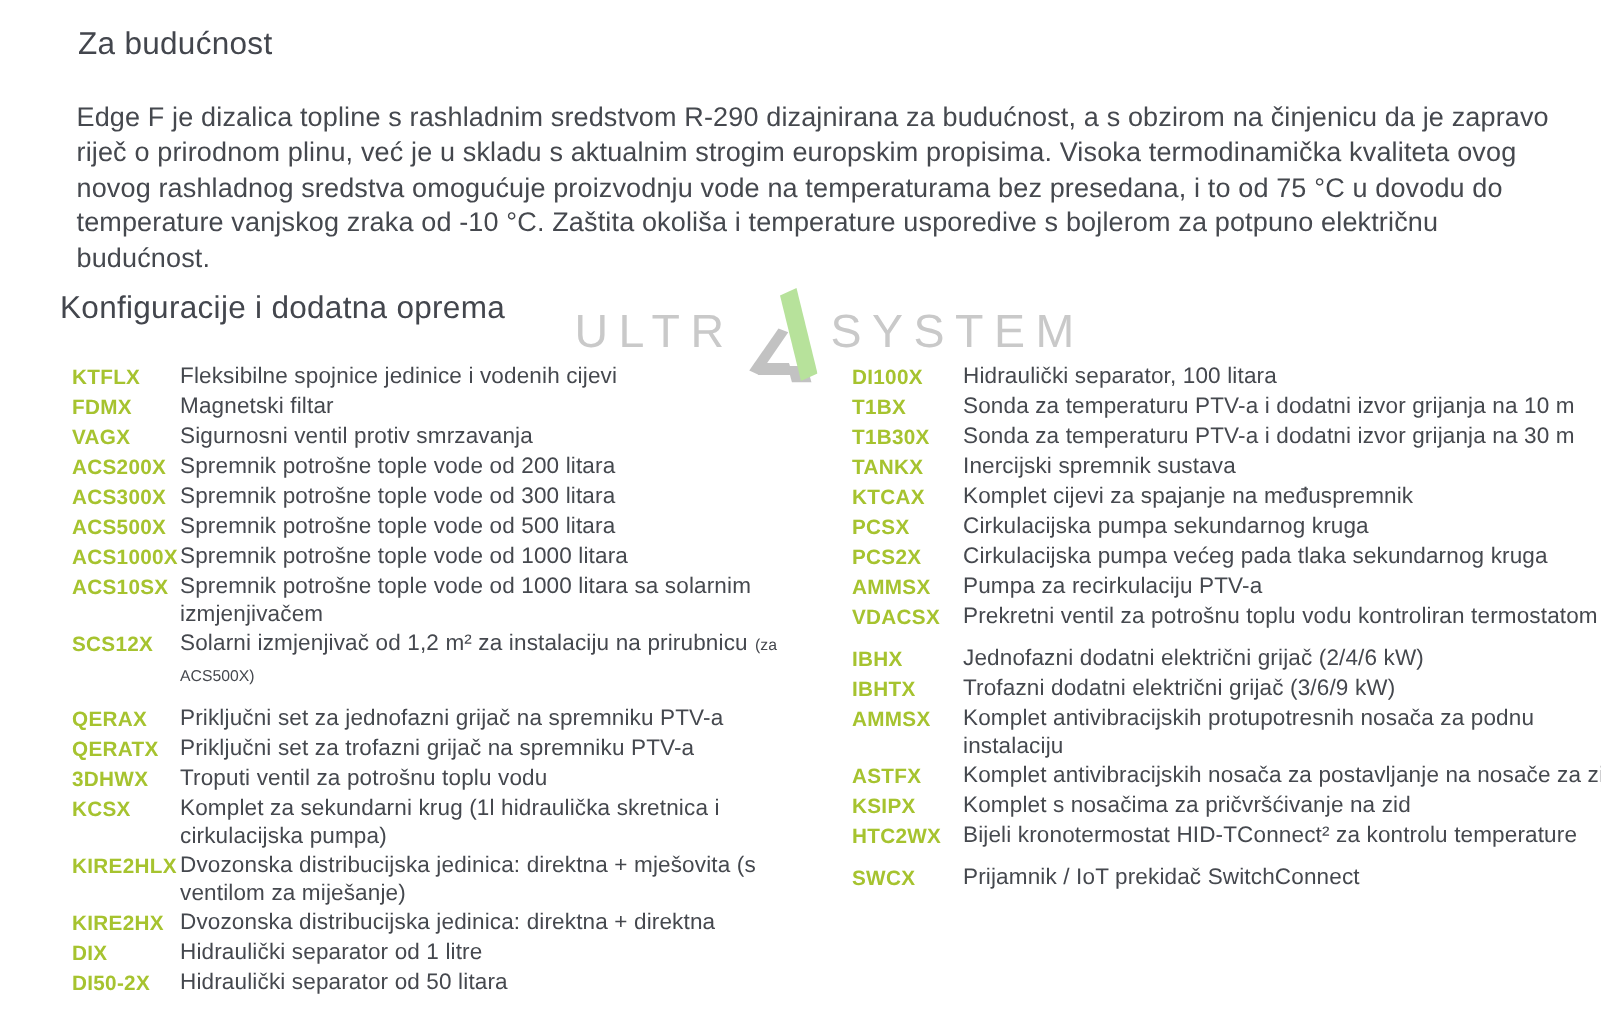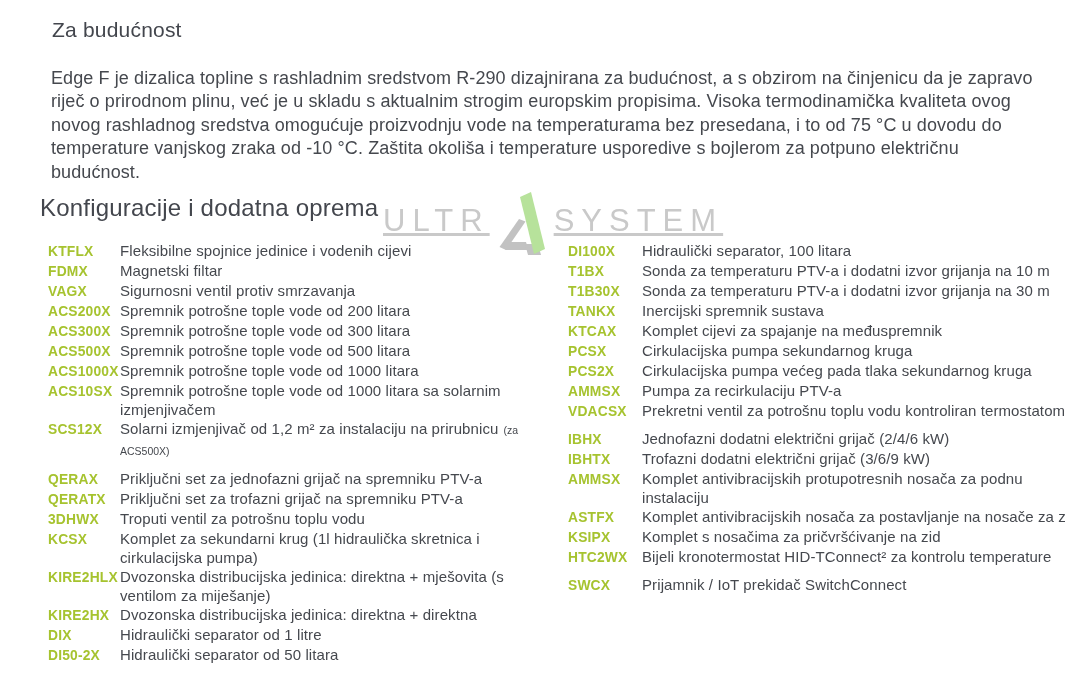--- a/index.html
+++ b/index.html
@@ -15,35 +15,35 @@
     font-size:21px;font-weight:500;letter-spacing:.2px;
     color:var(--heading,#43464d);
   }
   .intro{
     position:absolute;left:40px;top:56px;width:1000px;margin:11px;
     font-size:18px;line-height:23.4px;letter-spacing:.1px;
     color:var(--body-text,#45484e);
   }
   .section-title{
     position:absolute;left:40px;top:194px;margin:0;
-    font-size:24px;font-weight:500;letter-spacing:.2px;
+    font-size:21px;font-weight:500;letter-spacing:.2px;
     color:var(--heading,#43464d);
     z-index:1;
   }
 
   
   .watermark{
     position:absolute;left:383px;top:192px;z-index:0;
     display:flex;align-items:flex-start;gap:9px;
     pointer-events:none;user-select:none;
   }
   .wm-text{
     margin-top:14px;
     font-size:31px;line-height:30px;font-weight:400;
-    letter-spacing:7px;color:var(--watermark-gray,#c9c9c9);text-decoration:underline;
+    letter-spacing:7px;color:var(--watermark-gray,#c9c9c9);
   }
   .wm-mark{display:block;}
 
   
   .col{position:absolute;top:241px;z-index:1;}
   .col-left{left:48px;width:486px;}
   .col-right{left:568px;width:510px;}
   .acc-row{
     display:grid;grid-template-columns:72px 1fr;
     font-size:15px;line-height:19px;

